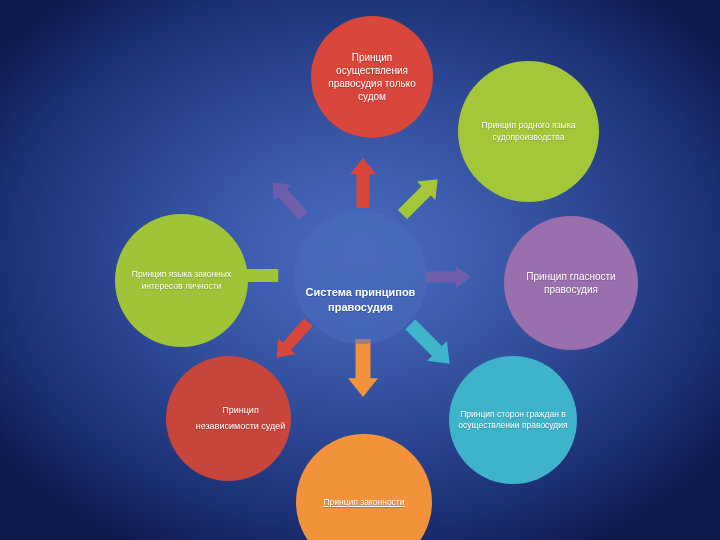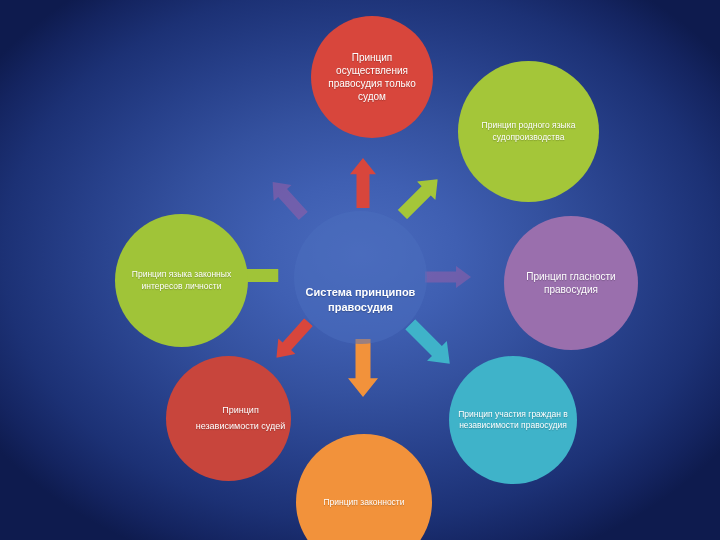--- a/index.html
+++ b/index.html
@@ -75,21 +75,21 @@
   #c-participation {
     left: 449px; top: 356px; width: 128px; height: 128px;
     background: #3fb3c9;
     font-size: 8.5px;
   }
   #c-legality {
     left: 296px; top: 434px; width: 136px; height: 136px;
     background: #f2923b;
     font-size: 8.5px;
   }
-  #c-legality .ctext { line-height: 2.0; }
+  #c-legality .ctext { line-height: 2.0; text-decoration: underline; }
 
   #c-center {
     left: 294px; top: 211px; width: 133px; height: 133px;
     background: rgba(74,110,190,0.52);
     font-size: 11px;
     font-weight: bold;
   }
   #c-center .ctext { line-height: 1.35; margin-top: 44px; }
 
   
@@ -176,21 +176,21 @@
 
   <div class="circle" id="c-publicity">
     <span class="ctext">Принцип гласности правосудия</span>
   </div>
 
   <div class="circle" id="c-independence">
     <span class="ctext">Принцип независимости судей</span>
   </div>
 
   <div class="circle" id="c-participation">
-    <span class="ctext">Принцип участия граждан в независимости правосудия</span>
+    <span class="ctext">Принцип сторон граждан в осуществлении правосудия</span>
   </div>
 
   <div class="circle" id="c-legality">
     <span class="ctext">Принцип законности</span>
   </div>
 
   <div class="circle" id="c-center">
     <span class="ctext">Система принципов правосудия</span>
   </div>
 

